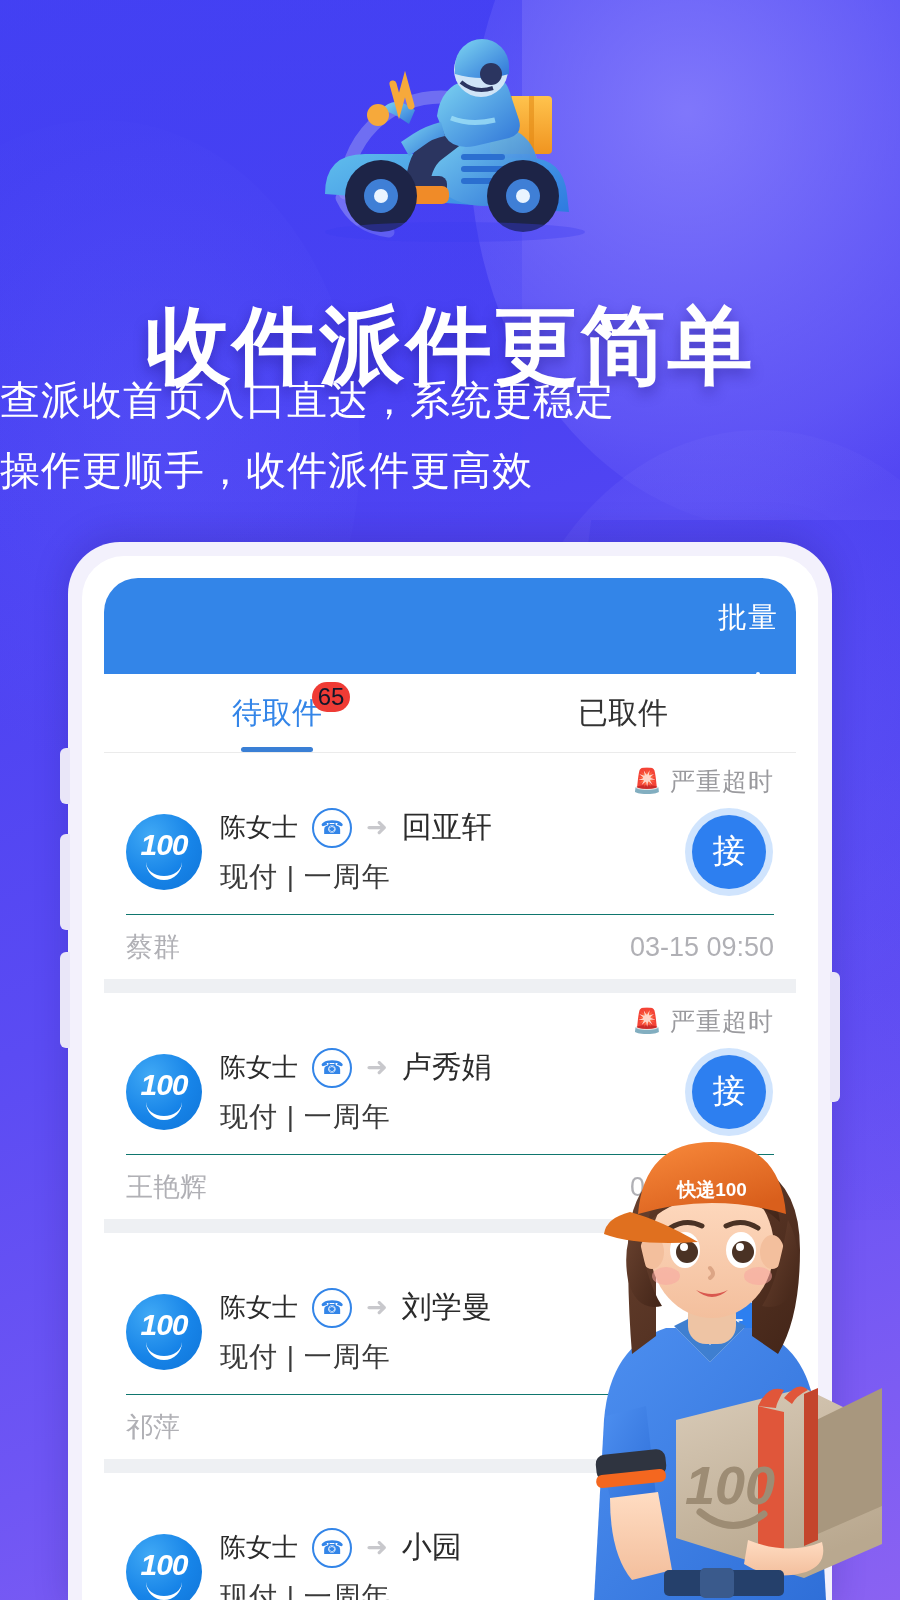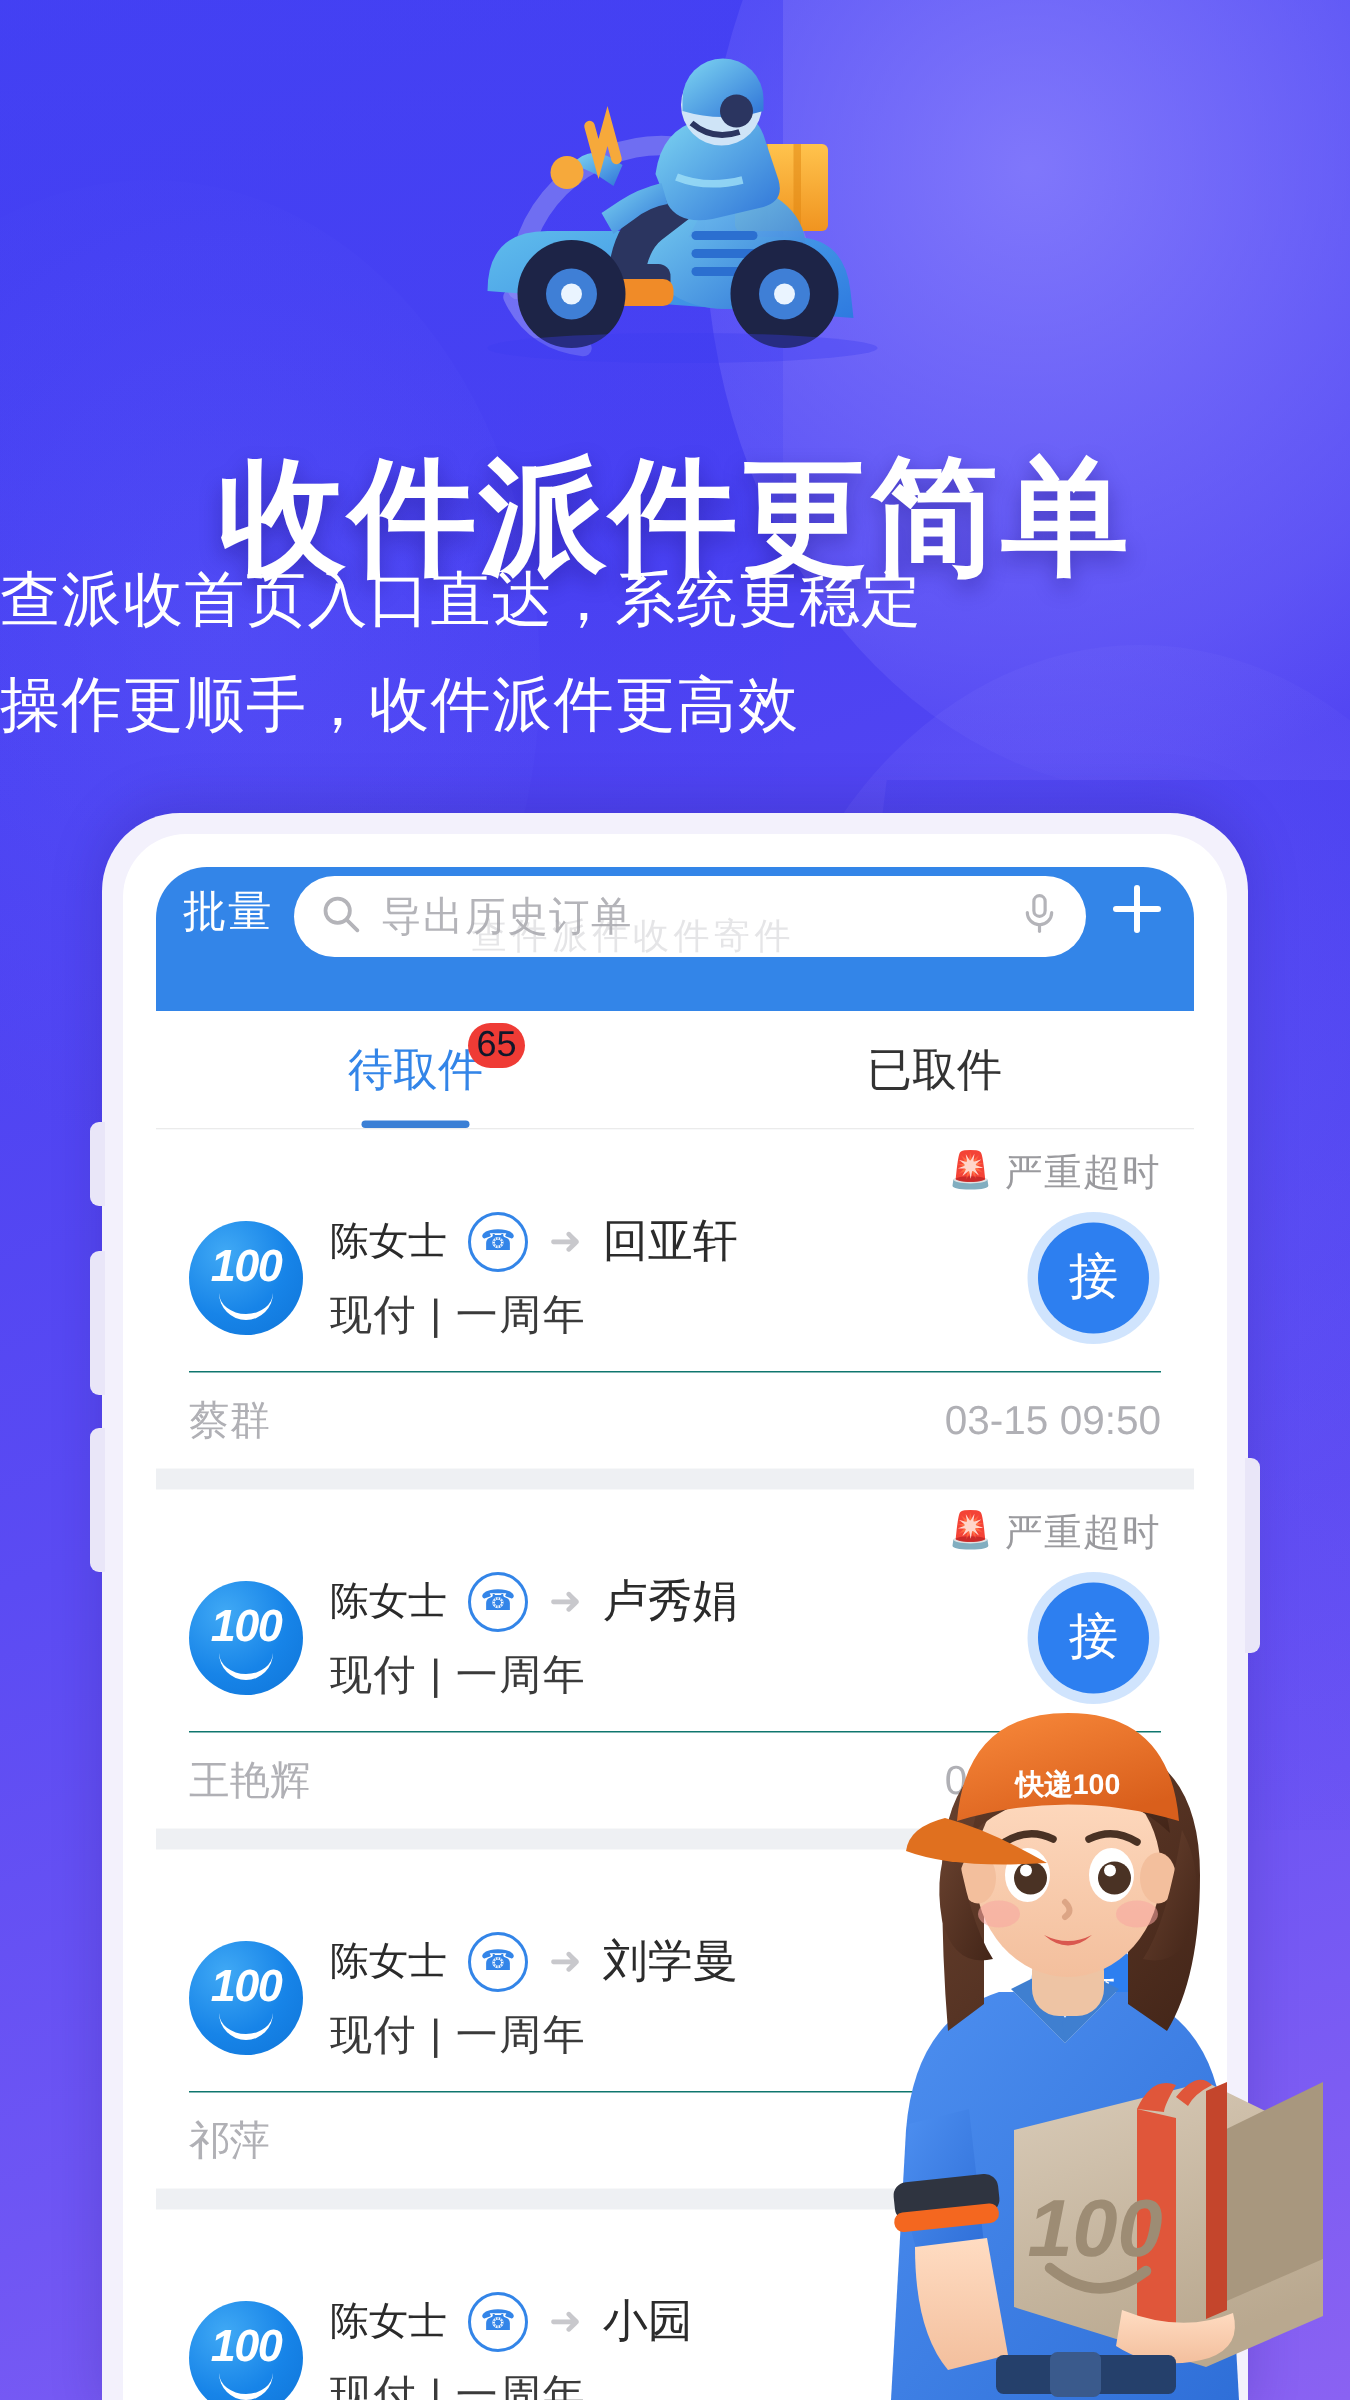--- a/index.html
+++ b/index.html
@@ -133,24 +133,25 @@
     border-radius: 0 6px 6px 0;
     background: #e9e6f8;
   }
 
   
   .app-header {
     position: relative;
     height: 96px;
     background: #3385e8;
     display: flex;
-    align-items: flex-start;
-    padding: 6px 16px;
+    align-items: flex-end;
+    padding: 16px 16px;
     box-sizing: border-box;
     gap: 12px;
+    flex-direction: column;
   }
   .batch-btn {
     color: #ffffff;
     font-size: 29px;
     letter-spacing: 1px;
     flex: 0 0 auto;
     padding: 4px 2px;
   }
   .search-box {
     flex: 1 1 auto;

